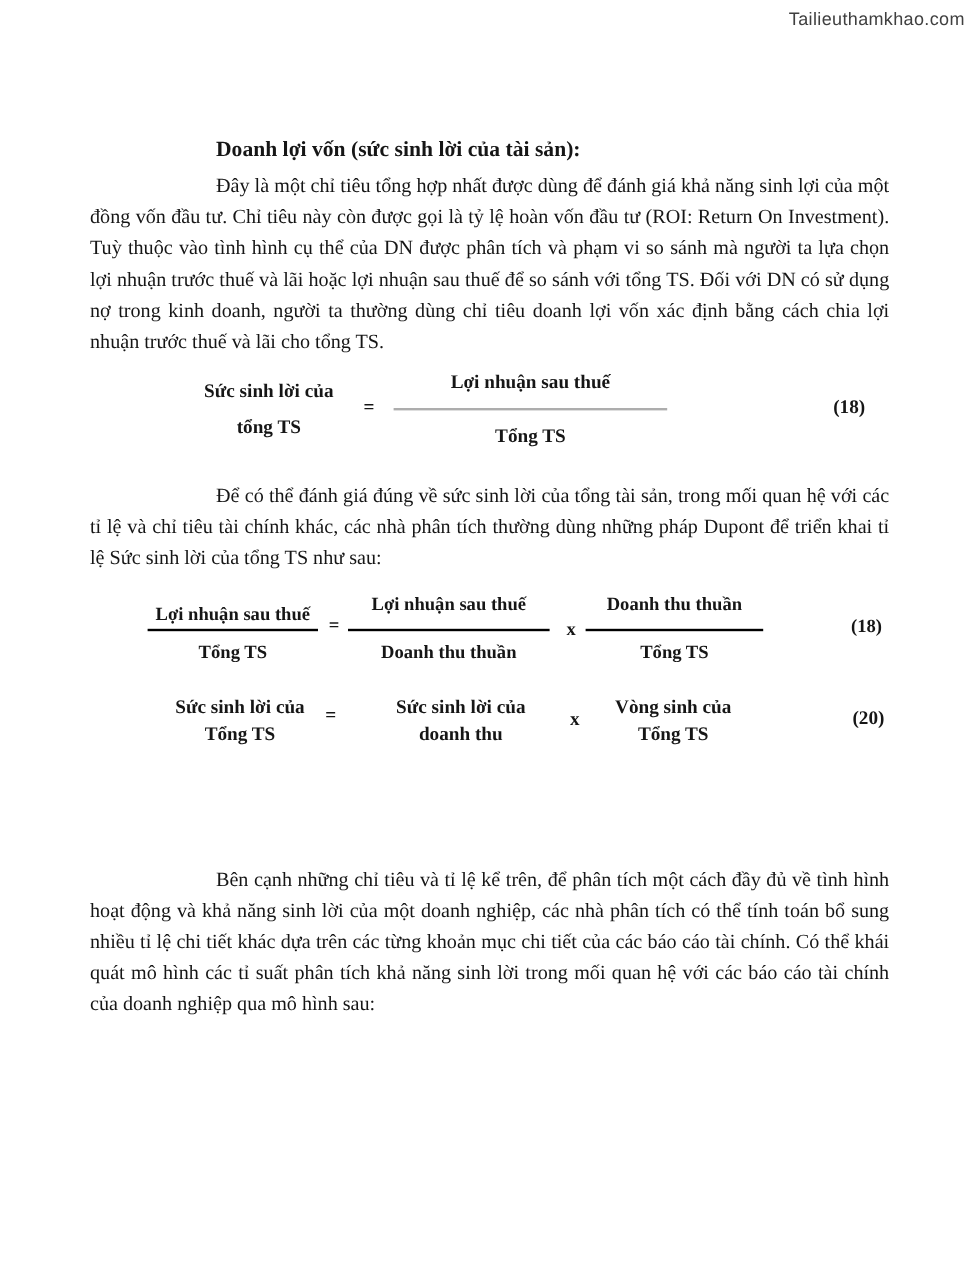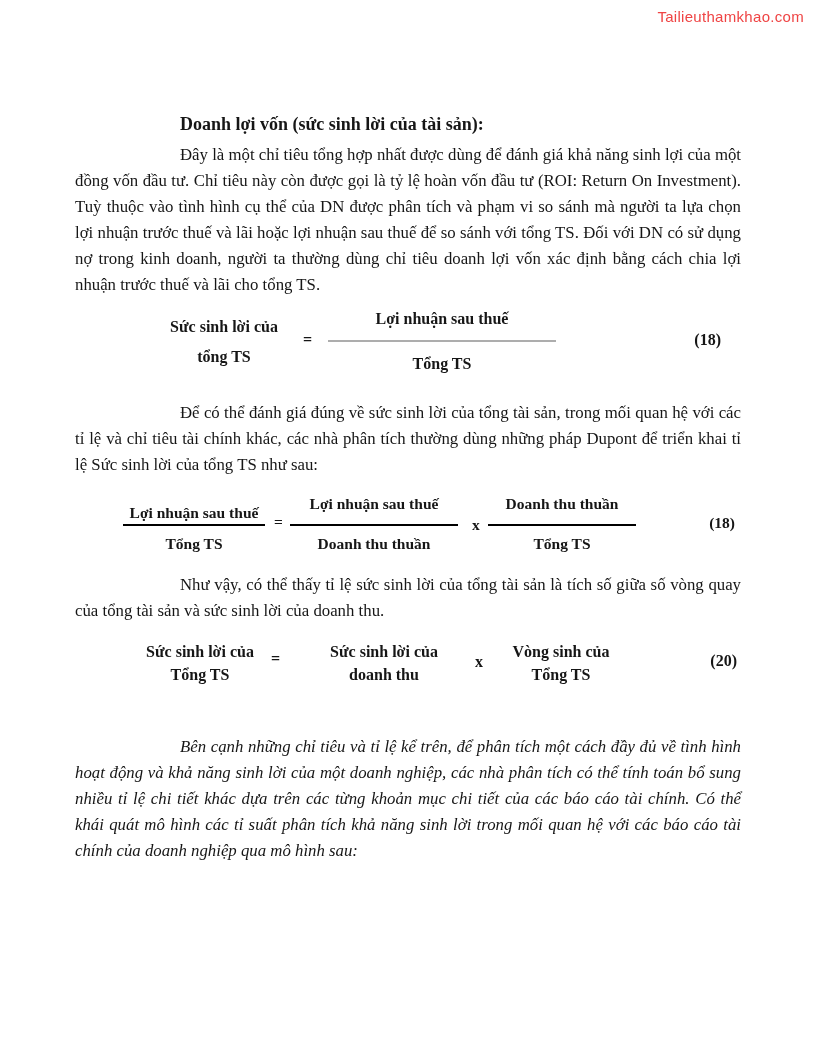--- a/index.html
+++ b/index.html
@@ -8,41 +8,41 @@
     position:relative;
     width:816px; height:1056px;
     background:#ffffff;
     font-family:"Liberation Serif", serif;
     color:#161616;
     overflow:hidden;
   }
   .watermark {
     position:absolute; top:8px; right:12px;
     font-family:"Liberation Sans", sans-serif;
-    font-size:15px; color:#ef4444; letter-spacing:0.3px;
+    font-size:15px; color:#404040; letter-spacing:0.3px;
   }
   .pagenum {
     position:absolute; top:46px; left:0; right:0;
     text-align:center; font-size:17px; text-indent:56px;
   }
   .content {
     position:absolute; left:75px; top:112px; width:666px;
     font-size:16.8px;
   }
   .heading {
     margin-left:105px; font-weight:bold; font-size:18px; line-height:24px;
   }
   .para {
     text-align:justify; text-align-last:left;
     text-indent:105px; line-height:26px;
   }
   .p1 { margin-top:6px; }
   .p2 { margin-top:14px; }
   .p3 { margin-top:10px; }
-  .p4 { margin-top:46px;font-style:italic; }
+  .p4 { margin-top:94px; }
 
   .formula { position:relative; font-weight:bold; }
   .formula .eqnum { position:absolute; font-weight:bold; }
 
   
   .f18 { margin-top:6px; height:82px; font-size:16px; }
   .f18 .lhs { position:absolute; left:86px; top:8px; width:126px;
               text-align:center; line-height:30px; }
   .f18 .eq  { position:absolute; left:228px; top:27px; }
   .f18 .frac{ position:absolute; left:253px; top:0; width:228px; text-align:center; }
@@ -121,21 +121,20 @@
       </div>
       <span class="times">x</span>
       <div class="frac fr3 single">
         <div class="num">Doanh thu thuần</div>
         <div class="bar"></div>
         <div class="den">Tổng TS</div>
       </div>
       <span class="eqnum">(18)</span>
     </div>
 
-    <p class="para p3">Như vậy, có thể thấy tỉ lệ sức sinh lời của tổng tài sản là tích số giữa số vòng quay của tổng tài sản và sức sinh lời của doanh thu.</p>
 
     <div class="formula f20">
       <div class="stack st1">
         <div>Sức sinh lời của</div>
         <div>Tổng TS</div>
       </div>
       <span class="eq">=</span>
       <div class="stack st2">
         <div>Sức sinh lời của</div>
         <div>doanh thu</div>

